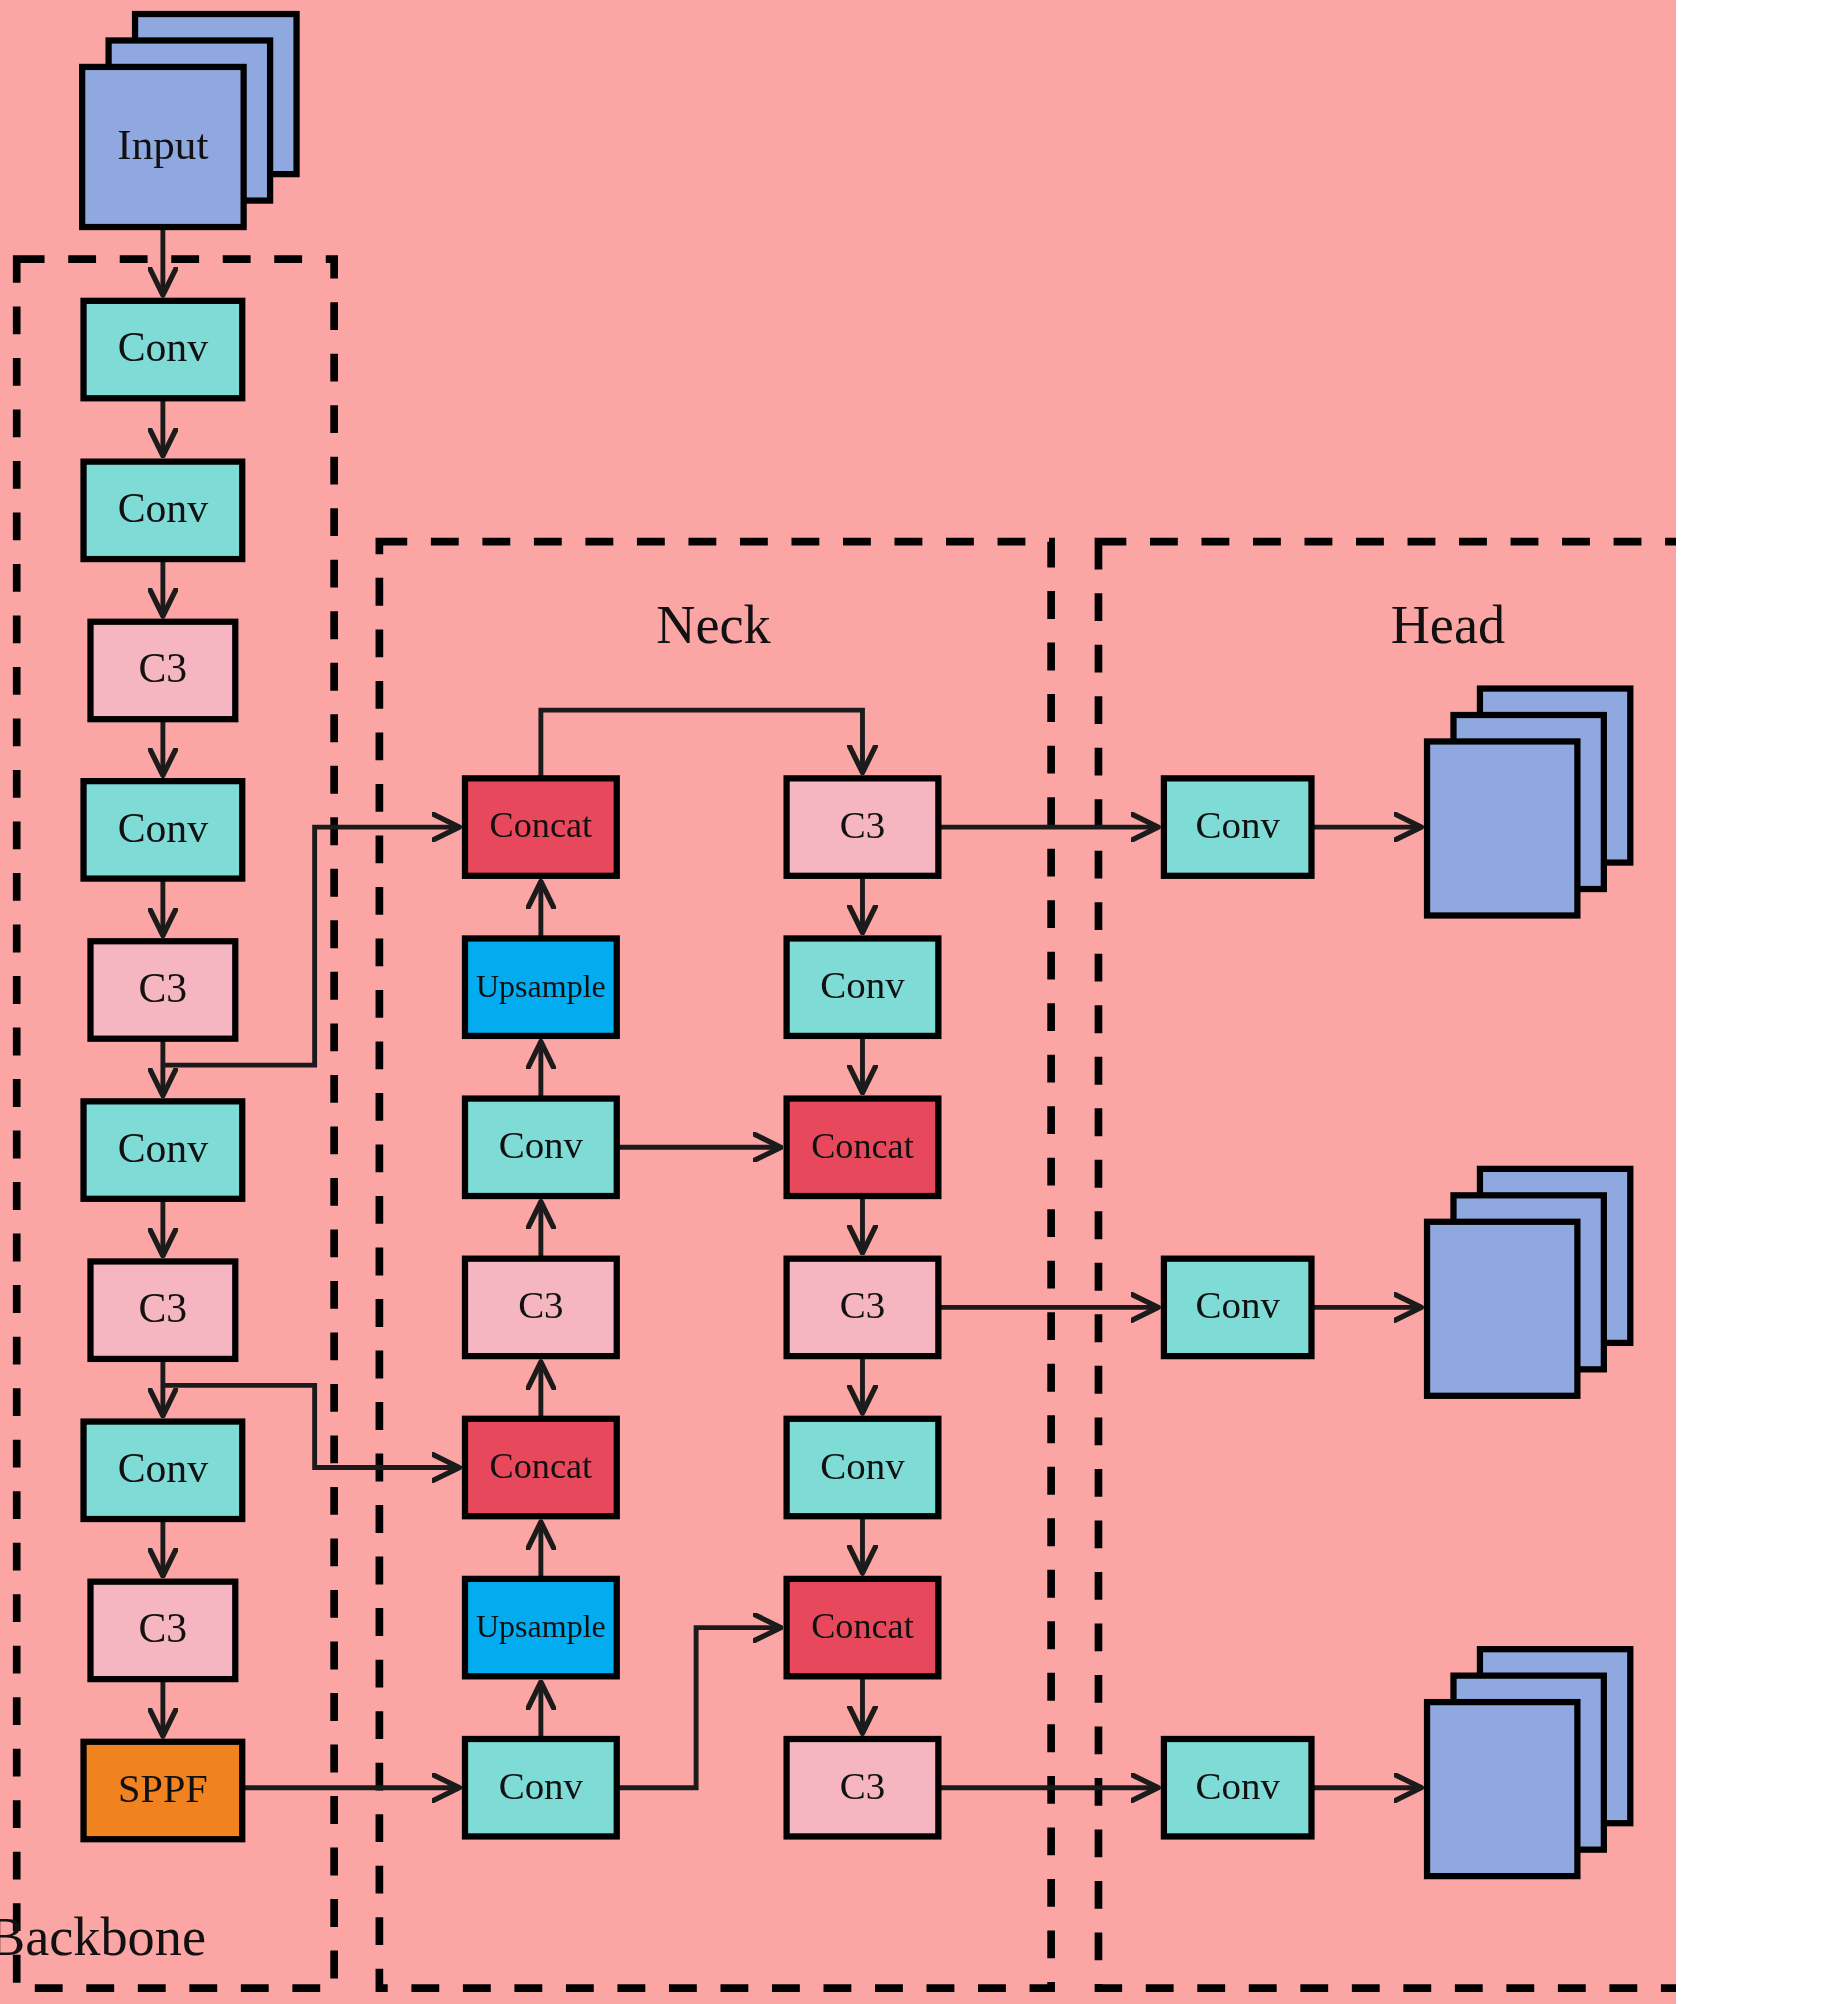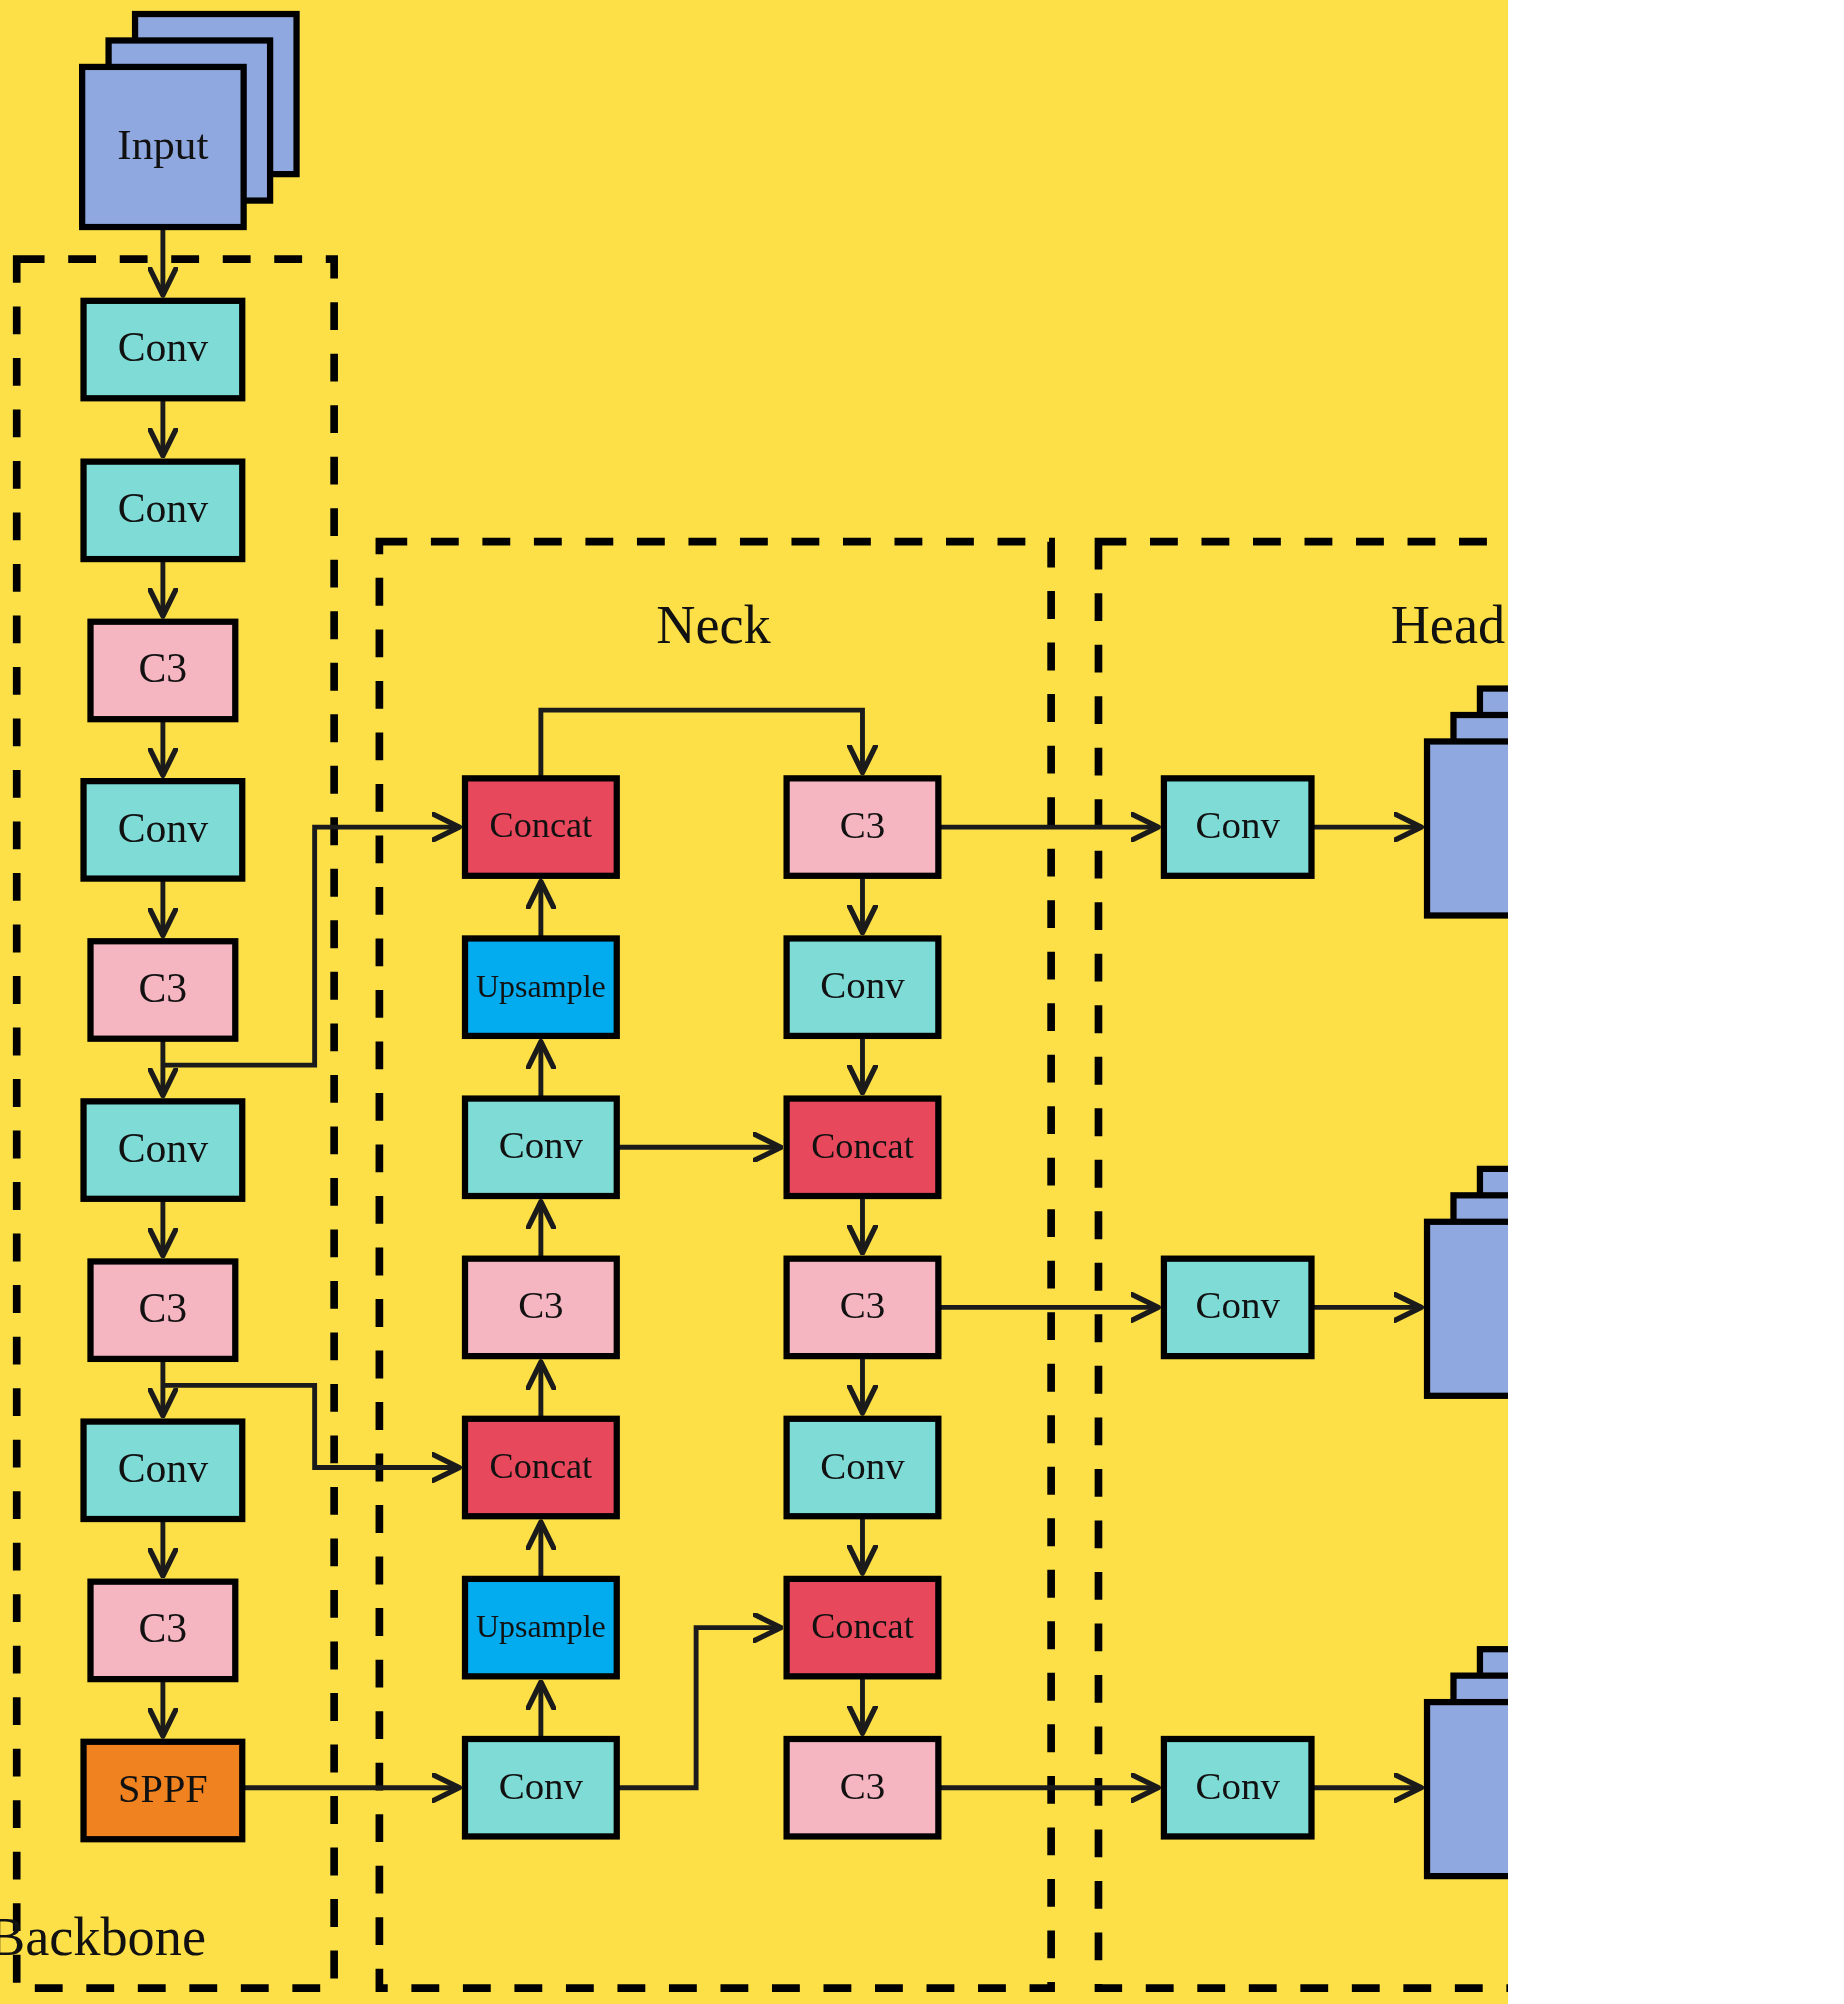--- a/index.html
+++ b/index.html
@@ -1,17 +1,17 @@
 <!DOCTYPE html>
 <html style="font-size:11px"><head>
 <meta charset="utf-8">
 <style>
   html,body{margin:0;padding:0;background:#ffffff;}
   body{font-family:"Liberation Serif", serif;}
-  #stage{position:relative;width:1508px;height:2005px;background:#fde047;overflow:hidden;}
+  #stage{position:relative;width:1676px;height:2005px;background:#fca5a5;overflow:hidden;}
   svg#canvas{position:absolute;left:0;top:0;width:1844px;height:2005px;}
   .grp-label{font-family:"Liberation Serif", serif;font-size:78px;fill:#111111;text-anchor:middle;dominant-baseline:middle;}
   .blk-label{font-family:"Liberation Serif", serif;fill:#111111;text-anchor:middle;dominant-baseline:middle;}
   .blk-rect{stroke:#000000;stroke-width:9;}
   .stack-rect{stroke:#000000;stroke-width:9;}
   .dash-box{fill:none;stroke:#000000;stroke-width:11;stroke-dasharray:40 34;}
   .edge{stroke:#1b1b1b;stroke-width:7;fill:none;}
 </style>
 </head>
 <body>

